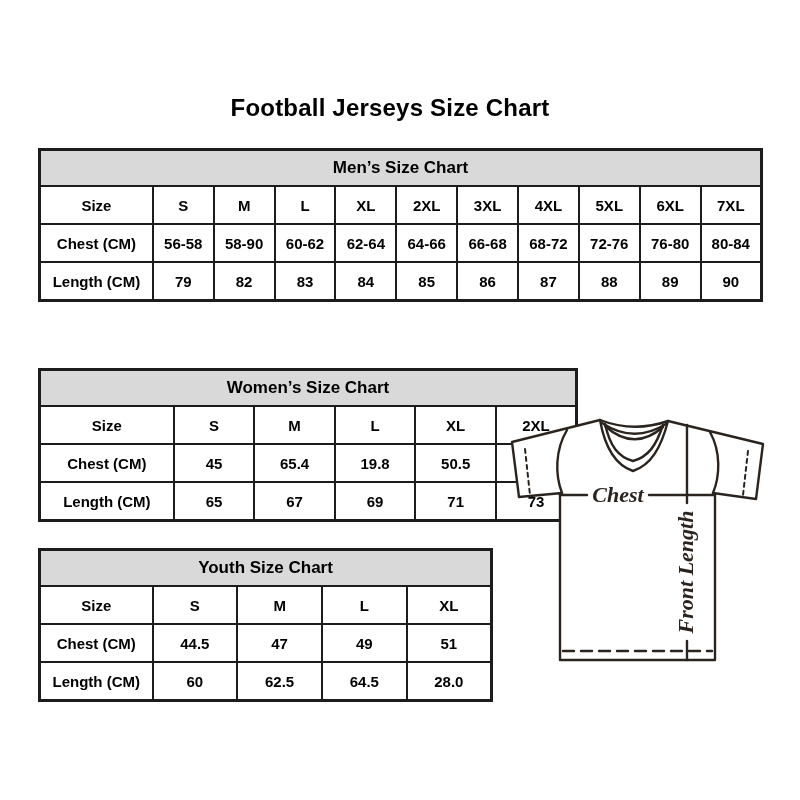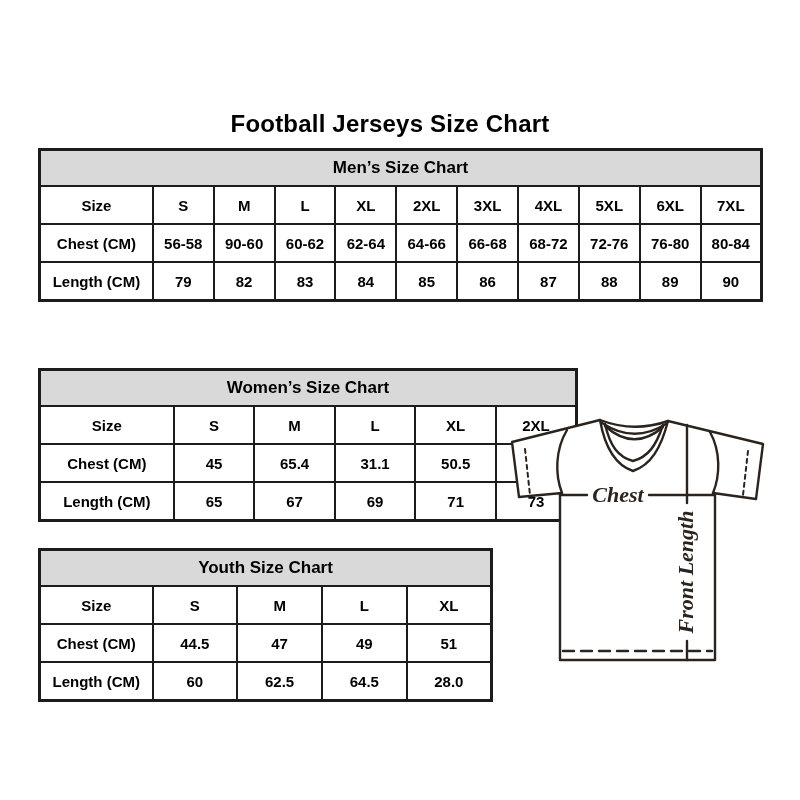--- a/index.html
+++ b/index.html
@@ -18,21 +18,20 @@
   .page-title {
     position: absolute;
     top: 94px;
     left: 0;
     width: 780px;
     text-align: center;
     font-size: 24px;
     font-weight: bold;
     color: #000000;
     letter-spacing: 0.2px;
-    margin-top: 16px;
   }
   table.size-table {
     position: absolute;
     border-collapse: collapse;
     table-layout: fixed;
     background: #ffffff;
     border: 3px solid #1c1c1c;
   }
   table.size-table th,
   table.size-table td {
@@ -108,21 +107,21 @@
           <td>2XL</td>
           <td>3XL</td>
           <td>4XL</td>
           <td>5XL</td>
           <td>6XL</td>
           <td>7XL</td>
         </tr>
         <tr>
           <td>Chest (CM)</td>
           <td>56-58</td>
-          <td>90-60</td>
+          <td>58-90</td>
           <td>60-62</td>
           <td>62-64</td>
           <td>64-66</td>
           <td>66-68</td>
           <td>68-72</td>
           <td>72-76</td>
           <td>76-80</td>
           <td>80-84</td>
         </tr>
         <tr>
@@ -161,21 +160,21 @@
           <td>S</td>
           <td>M</td>
           <td>L</td>
           <td>XL</td>
           <td>2XL</td>
         </tr>
         <tr>
           <td>Chest (CM)</td>
           <td>45</td>
           <td>65.4</td>
-          <td>31.1</td>
+          <td>19.8</td>
           <td>50.5</td>
           <td>52.5</td>
         </tr>
         <tr>
           <td>Length (CM)</td>
           <td>65</td>
           <td>67</td>
           <td>69</td>
           <td>71</td>
           <td>73</td>

